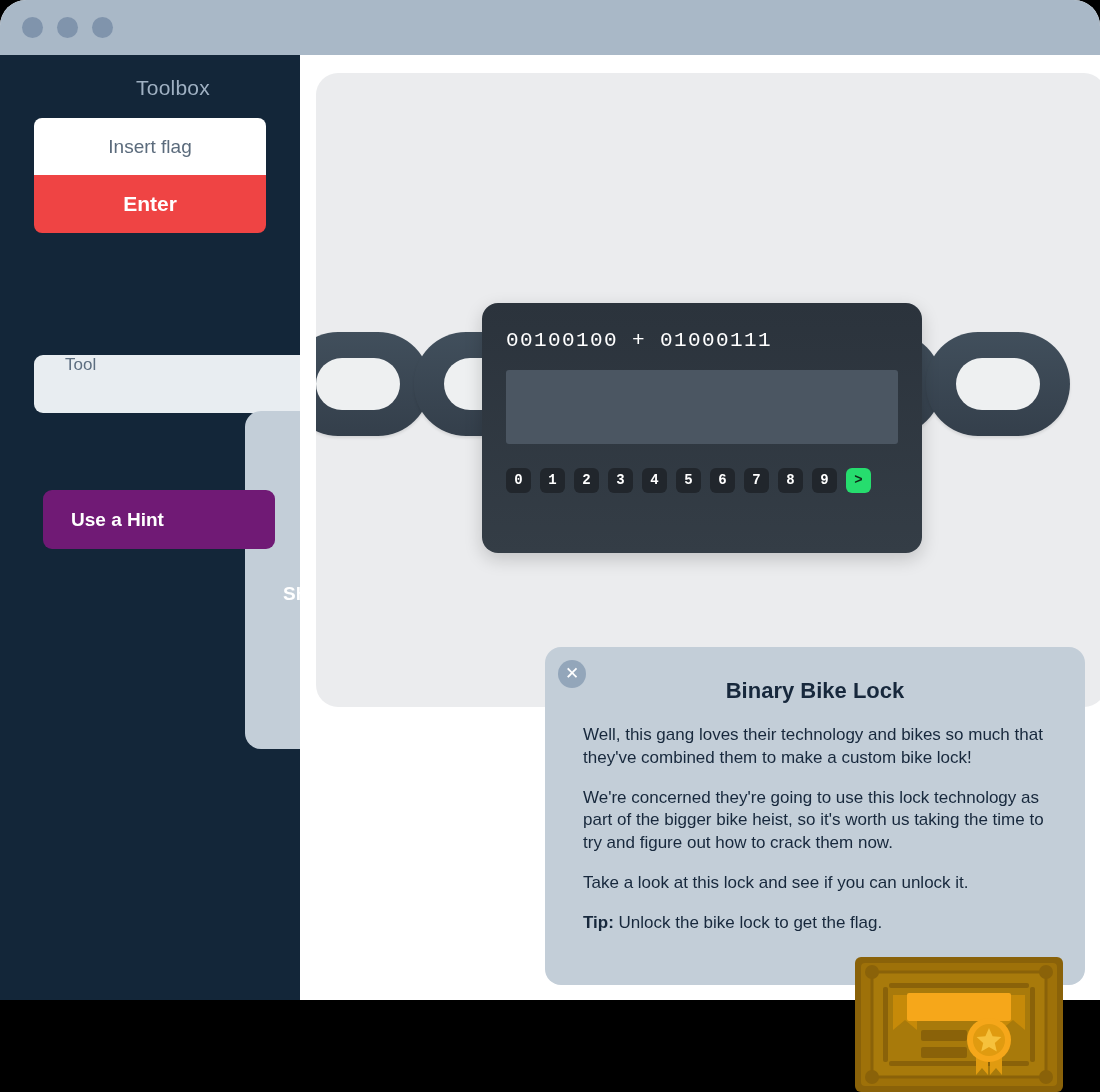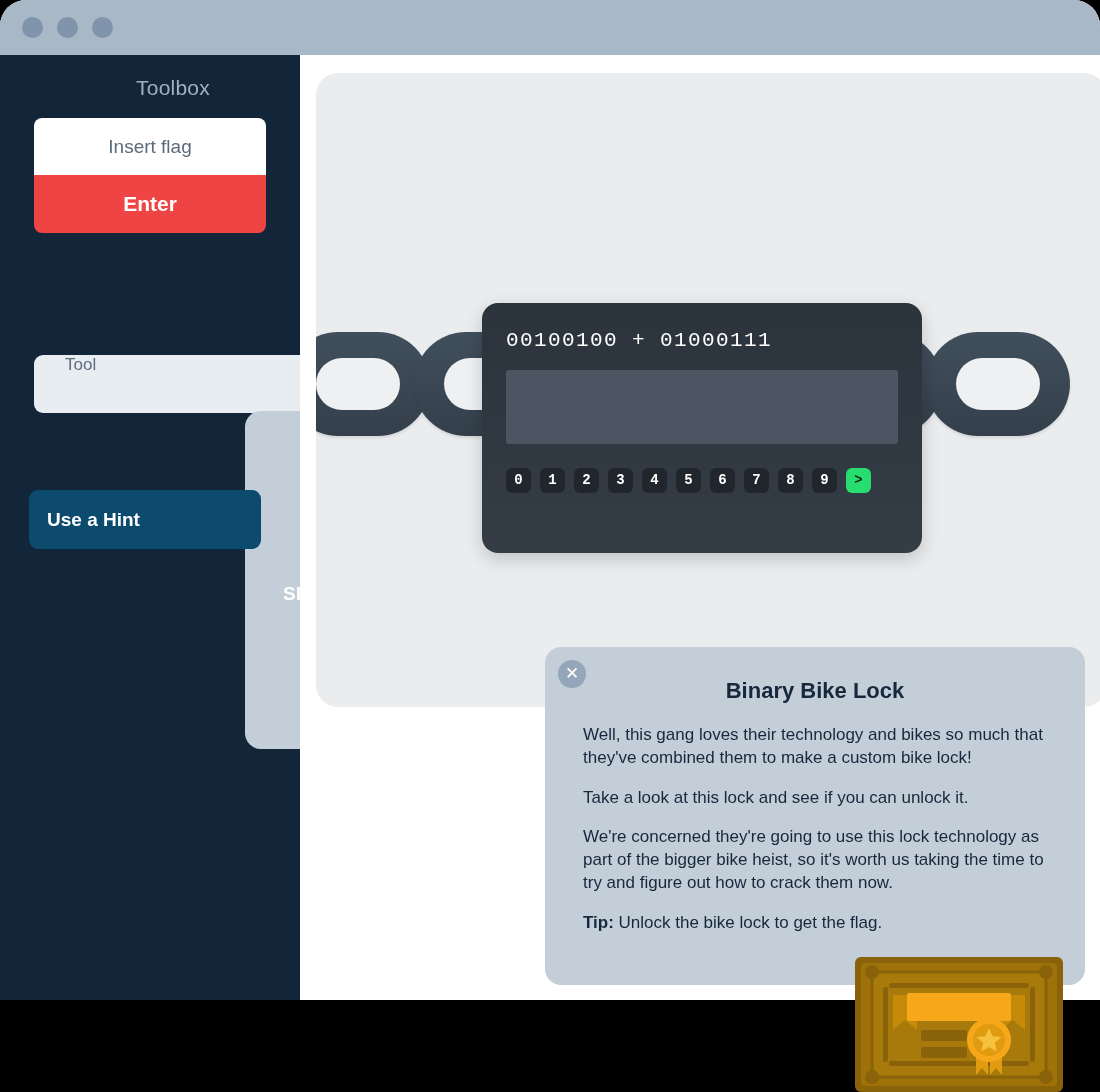--- a/index.html
+++ b/index.html
@@ -117,32 +117,32 @@
     display: flex;
     align-items: flex-start;
     padding-left: 31px;
     color: #5d6e80;
     font-size: 17px;
     margin-top: 48px;
   }
 
   .side-button {
     position: absolute;
-    left: 29px;
+    left: 43px;
     width: 232px;
     height: 59px;
-    background: #0c4a6e;
+    background: #701a75;
     border: none;
     border-radius: 9px;
     color: #ffffff;
     font-family: "Liberation Sans", sans-serif;
     font-size: 19px;
     font-weight: 700;
     text-align: left;
-    padding-left: 18px;
+    padding-left: 28px;
     cursor: pointer;
   }
   .side-button.briefing { top: 356px; }
   .side-button.hint { top: 435px; }
 
   
   .main {
     position: absolute;
     left: 300px;
     top: 55px;
@@ -388,22 +388,22 @@
         </div>
       </div>
 
       <div class="briefing">
         <button class="briefing-close">✕</button>
 
         <div class="briefing-title">Binary Bike Lock</div>
 
         <div class="briefing-body">
           <p>Well, this gang loves their technology and bikes so much that they've combined them to make a custom bike lock!</p>
+          <p>We're concerned they're going to use this lock technology as part of the bigger bike heist, so it's worth us taking the time to try and figure out how to crack them now.</p>
           <p>Take a look at this lock and see if you can unlock it.</p>
-          <p>We're concerned they're going to use this lock technology as part of the bigger bike heist, so it's worth us taking the time to try and figure out how to crack them now.</p>
           <p><b>Tip:</b><span> Unlock the bike lock to get the flag.</span></p>
         </div>
       </div>
 
     </div>
   </div>
 
   <div class="badge">
     <svg width="208" height="135" viewBox="0 0 208 135">
       <rect x="0" y="0" width="208" height="135" rx="6" fill="#8a6209"></rect>

